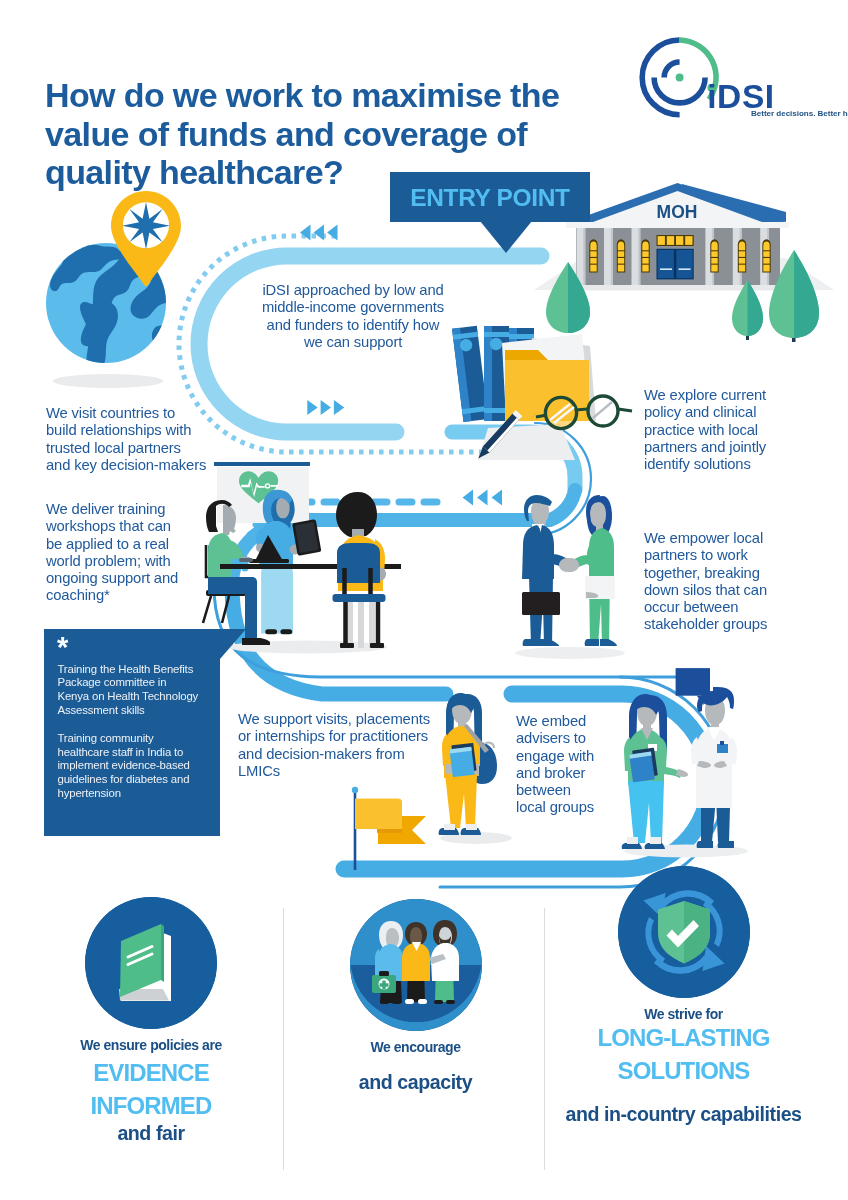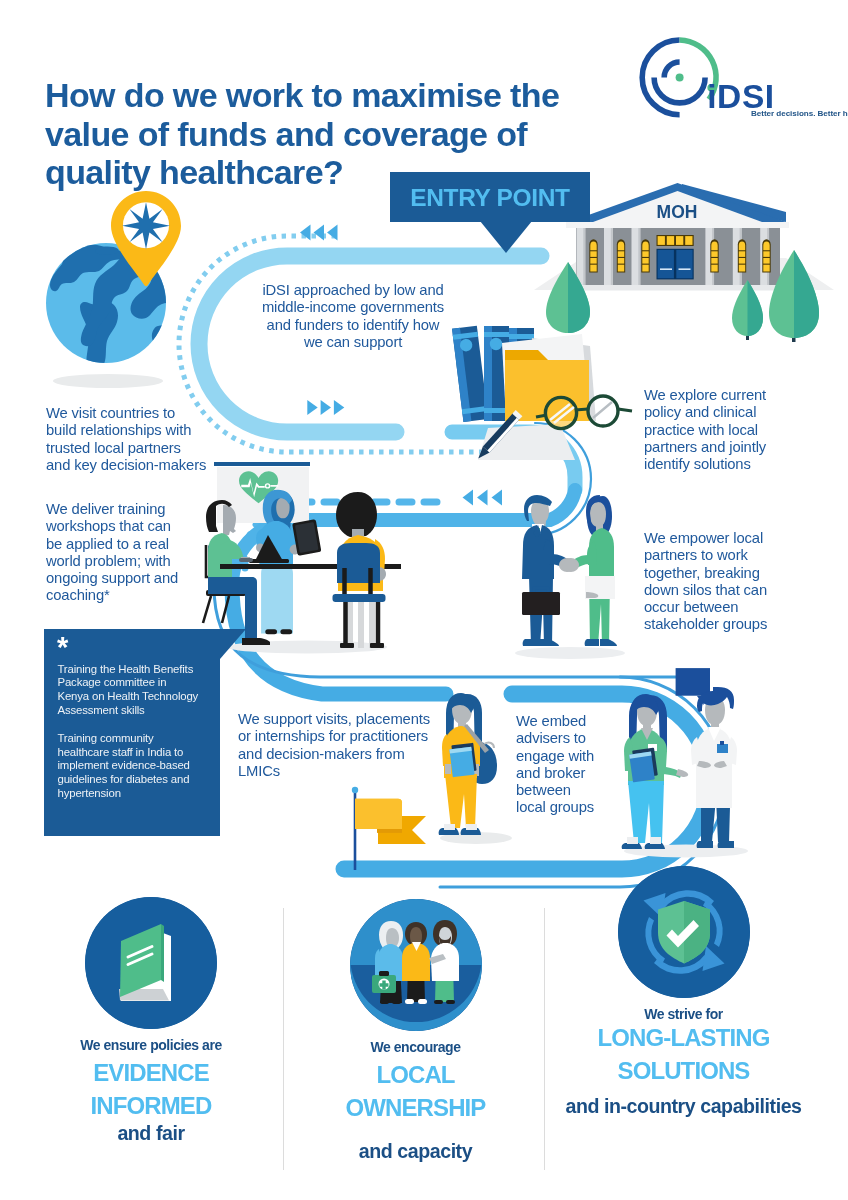--- a/index.html
+++ b/index.html
@@ -587,24 +587,20 @@
           <path fill="#3f3228" d="M89 37 c0 6 2 11 6 11 4 0 6-5 6-11 -2 3 -3 4 -6 4 -3 0-4-1-6-4z"></path>
           <path fill="#ffffff" d="M93 44 c-7 2 -11 7 -11 15 v23 h27 V59 c0-8 -4-13 -11-15z"></path>
           <path fill="#ffffff" d="M85 50 c-3 3 -4 6 -4 11 l1 21 6 0 0-23z"></path>
           <path fill="#b9bfc3" d="M79 59 l14 -4 3 5 -14 5z"></path>
           <rect x="84" y="101" width="9" height="4" rx="2" fill="#1b1b1b"></rect>
           <rect x="96" y="101" width="9" height="4" rx="2" fill="#1b1b1b"></rect>
         </g>
       </svg>
     </div>
     <div class="btop" style="margin-top:8px;">We encourage</div>
-    <div class="bbig" style="margin-top:4px;">
-      <div>LOCAL</div>
-      <div>OWNERSHIP</div>
-    </div>
     <div class="bsub" style="margin-top:16px;">and capacity</div>
   </div>
 
   <div class="abs bcol" style="left:551px;top:866px;width:265px;">
     <div class="bcirc" style="margin:0 auto;">
       <svg viewBox="0 0 132 132" style="width:132px;height:132px">
         <circle cx="66" cy="66" r="66" fill="#165e9e"></circle>
         <g fill="#3a94d8">
           <path d="M41 38 A37 37 0 0 1 96 35 l-4 5 A30.5 30.5 0 0 0 45.5 43 Z"></path>
           <path d="M47.5 27 L44 52 L25.5 34.5 Z"></path>
@@ -616,15 +612,15 @@
         <path fill="#5dc193" d="M66 35 L92 43.5 v23 c0 17-13 25-26 31 -13-6-26-14-26-31 V43.5 Z"></path>
         <path fill="#4bb283" d="M66 35 L92 43.5 v23 c0 17-13 25-26 31 Z"></path>
         <path fill="#ffffff" d="M54 63.5 l-5.5 6 11.5 12 21-21.5 -5.5-6 -15.5 16z"></path>
       </svg>
     </div>
     <div class="btop" style="margin-top:8px;">We strive for</div>
     <div class="bbig" style="">
       <div>LONG-LASTING</div>
       <div>SOLUTIONS</div>
     </div>
-    <div class="bsub" style="margin-top:8px;">and in-country capabilities</div>
+    <div class="bsub" style="margin-top:16px;">and in-country capabilities</div>
   </div>
 </div>
 
 </body></html>

